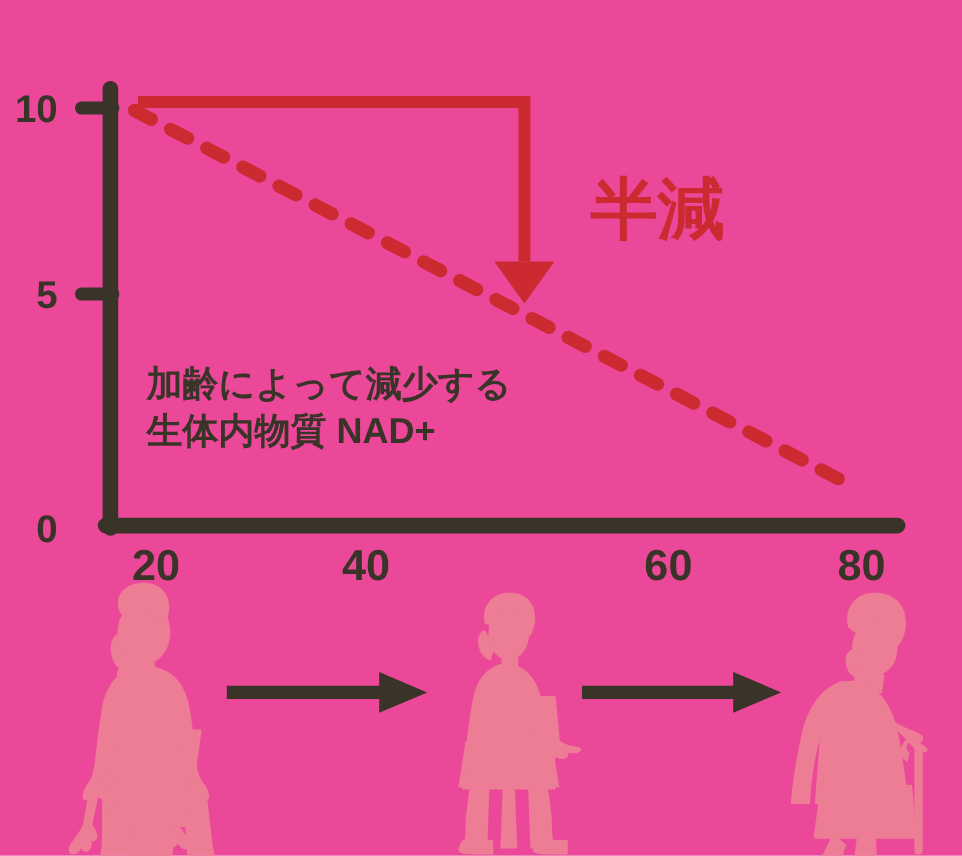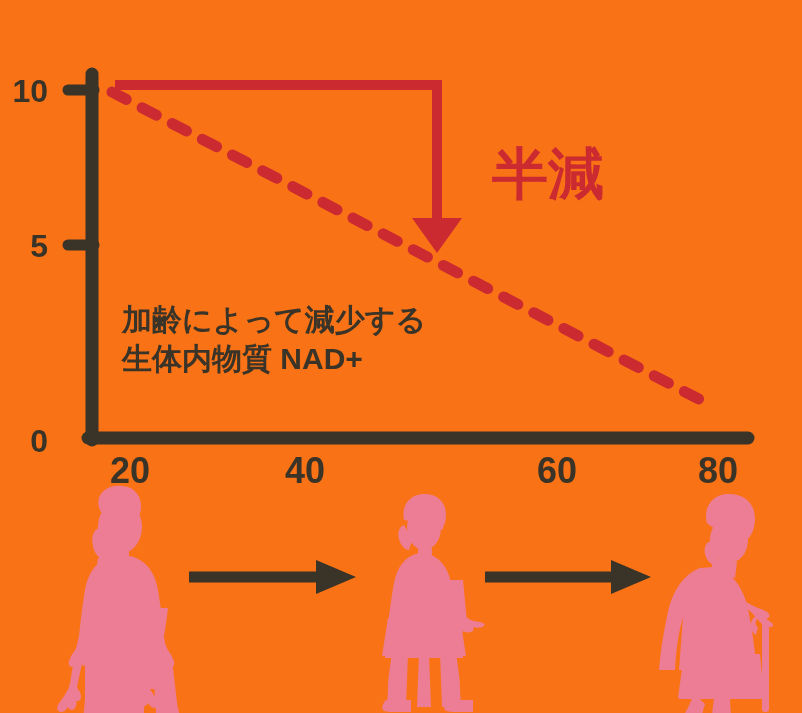--- a/index.html
+++ b/index.html
@@ -11,21 +11,21 @@
     width: 802px;
     height: 713px;
     font-family: "Liberation Sans", "DejaVu Sans", sans-serif;
     overflow: hidden;
     position: relative;
   }
   #stage {
     position: relative;
     width: 802px;
     height: 713px;
-    background: #f97316;
+    background: #ec4899;
   }
   #chart-svg, #people-svg {
     position: absolute;
     left: 0;
     top: 0;
     display: block;
   }
   .axis-tick-label {
     font-weight: bold;
     fill: #393328;

